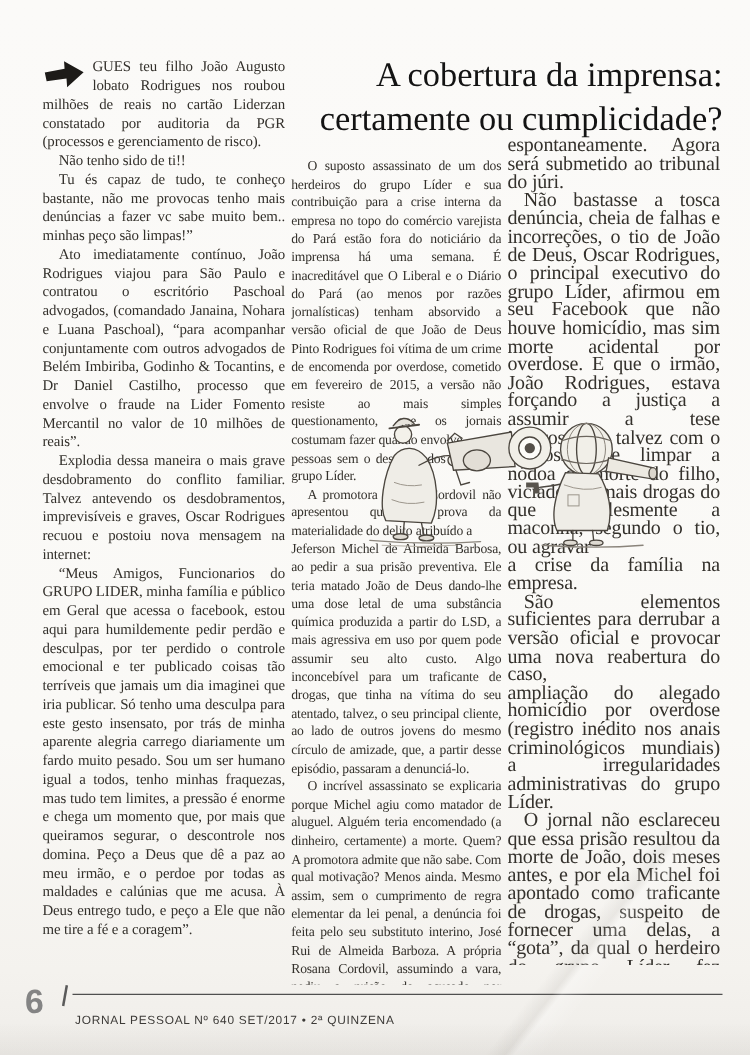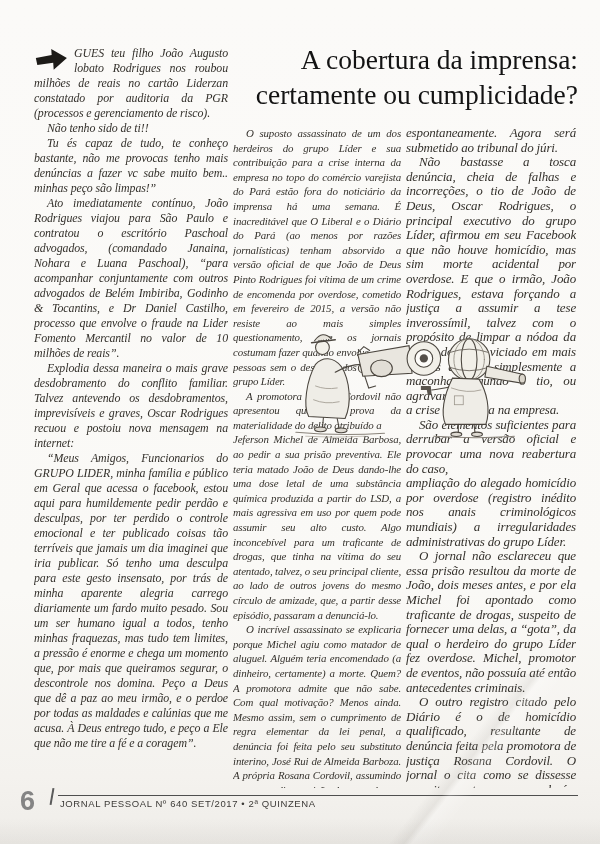--- a/index.html
+++ b/index.html
@@ -3,49 +3,49 @@
 <meta charset="utf-8">
 <style>
   html,body{margin:0;padding:0;}
   body{background:#e9e7e3;font-family:"Liberation Serif","DejaVu Serif",serif;}
   .page{
     position:relative;width:600px;height:844px;margin:0 auto;overflow:hidden;
     background:linear-gradient(180deg,#fbfaf8 0%,#faf9f6 70%,#f4f2ee 92%,#efede9 100%);
     color:#2e2a26;
   }
   
-  .col{position:absolute;text-align:justify;overflow:hidden;font-style:italic;}
+  .col{position:absolute;text-align:justify;overflow:hidden;}
   .col p{margin:0;}
   .col-left{left:34px;top:46px;width:194px;height:742px;
     font-size:11.9px;line-height:15px;letter-spacing:-0.1px;color:#33302b;}
   .col-mid{left:233px;top:126px;width:168px;height:662px;
     font-size:10.9px;line-height:14.6px;letter-spacing:-0.15px;color:#34312c;}
-  .col-right{left:406px;top:126px;width:170px;height:662px;
-    font-size:13px;line-height:14.6px;letter-spacing:-0.15px;color:#34312c;}
+  .col-right{left:406px;top:110px;width:170px;height:662px;
+    font-size:16px;line-height:14.6px;letter-spacing:-0.15px;color:#34312c;}
   .indent{text-indent:13px;}
   .cont{text-indent:0;}
   .narrow-a{margin-right:64px;}
   .narrow-b{margin-right:84px;}
   .narrow-r{margin-left:62px;}
   .arrow-float{float:left;width:40px;height:27px;padding-top:2px;}
   
   .headline{
     position:absolute;left:230px;top:42px;width:348px;text-align:right;
     font-family:"Liberation Serif","DejaVu Serif",serif;
     font-size:27.5px;line-height:35px;font-weight:500;color:#131313;
   }
   
   .cartoon{position:absolute;left:286px;top:326px;width:256px;height:122px;pointer-events:none;}
   
   .footer{position:absolute;left:18px;top:786px;width:562px;height:30px;
     font-family:"Liberation Sans","DejaVu Sans",sans-serif;}
   .page-number{position:absolute;left:2px;top:0px;font-size:27px;font-weight:bold;color:#848484;}
   .footer-tick{position:absolute;left:33px;top:2px;width:2px;height:17px;background:#5a5a5a;transform:rotate(10deg);}
   .footer-rule{position:absolute;left:40px;top:9px;width:520px;border-top:1.4px solid #4f4f4f;}
-  .footer-text{position:absolute;left:42px;top:12px;font-size:9.5px;letter-spacing:0.6px;color:#3c3a37;}
+  .footer-text{position:absolute;left:42px;top:25px;font-size:9.5px;letter-spacing:0.6px;color:#3c3a37;}
   
   .crease{position:absolute;right:0;bottom:0;width:260px;height:170px;pointer-events:none;
     background:linear-gradient(128deg,transparent 46%,rgba(120,115,108,0.10) 50%,rgba(255,255,255,0.25) 52%,transparent 58%);}
   .edge-wash{position:absolute;left:0;bottom:0;width:100%;height:26px;pointer-events:none;
     background:linear-gradient(180deg,transparent,rgba(140,135,128,0.10));}
 </style>
 </head>
 <body>
 
 <div class="page">

